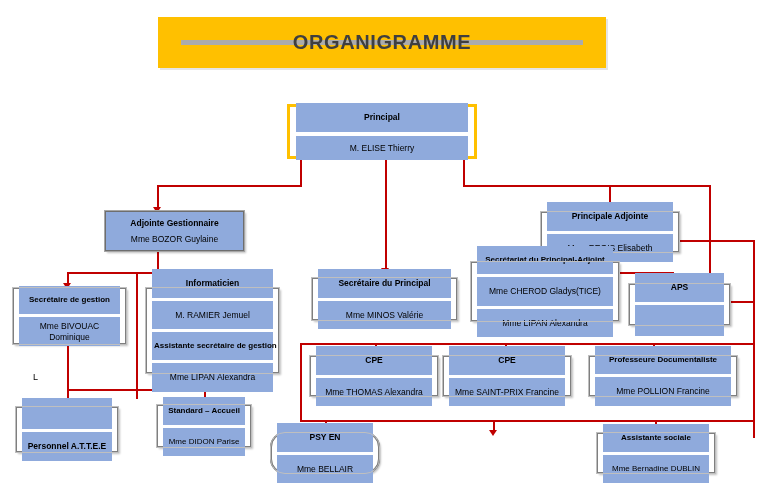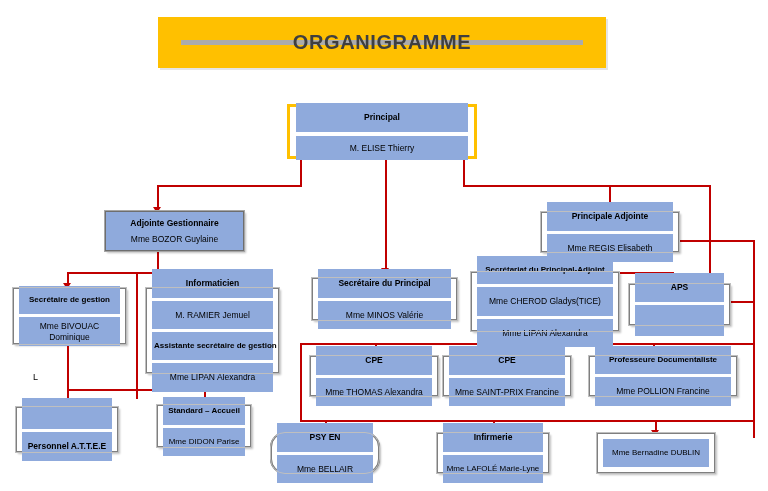--- a/index.html
+++ b/index.html
@@ -182,21 +182,21 @@
     <div class="bar">M. RAMIER Jemuel</div>
     <div class="bar b" style="font-size:8px;">Assistante secrétaire de gestion</div>
     <div class="bar">Mme LIPAN Alexandra</div>
   </div>
 
   <div class="node" style="left:312px;top:278px;width:145px;height:42px;">
     <div class="bar b">Secrétaire du Principal</div>
     <div class="bar">Mme MINOS Valérie</div>
   </div>
 
-  <div class="node" style="left:471px;top:272px;width:148px;height:59px;">
+  <div class="node" style="left:471px;top:262px;width:148px;height:59px;">
     <div class="bar b" style="font-size:8px;">Secrétariat du Principal-Adjoint</div>
     <div class="bar">Mme CHEROD Gladys(TICE)</div>
     <div class="bar">Mme LIPAN Alexandra</div>
   </div>
 
   <div class="node" style="left:629px;top:284px;width:101px;height:41px;">
     <div class="bar b">APS</div>
     <div class="bar empty"></div>
   </div>
 
@@ -223,22 +223,19 @@
   <div class="node" style="left:157px;top:405px;width:94px;height:42px;">
     <div class="bar b" style="font-size:8px;">Standard – Accueil</div>
     <div class="bar" style="font-size:8px;">Mme DIDON Parise</div>
   </div>
 
   <div class="node" style="left:271px;top:433px;width:108px;height:40px;border-radius:14px;">
     <div class="bar b">PSY EN</div>
     <div class="bar">Mme BELLAIR</div>
   </div>
 
-  <div class="node" style="left:437px;top:433px;width:112px;height:40px;">
-    <div class="bar b">Infirmerie</div>
-    <div class="bar" style="font-size:8px;">Mme LAFOLÉ Marie-Lyne</div>
-  </div>
 
   <div class="node" style="left:597px;top:433px;width:118px;height:40px;">
+    <div class="bar b" style="font-size:8px;">Assistante sociale</div>
     <div class="bar" style="font-size:8px;">Mme Bernadine DUBLIN</div>
   </div>
 
 </div>
 
 </body></html>

